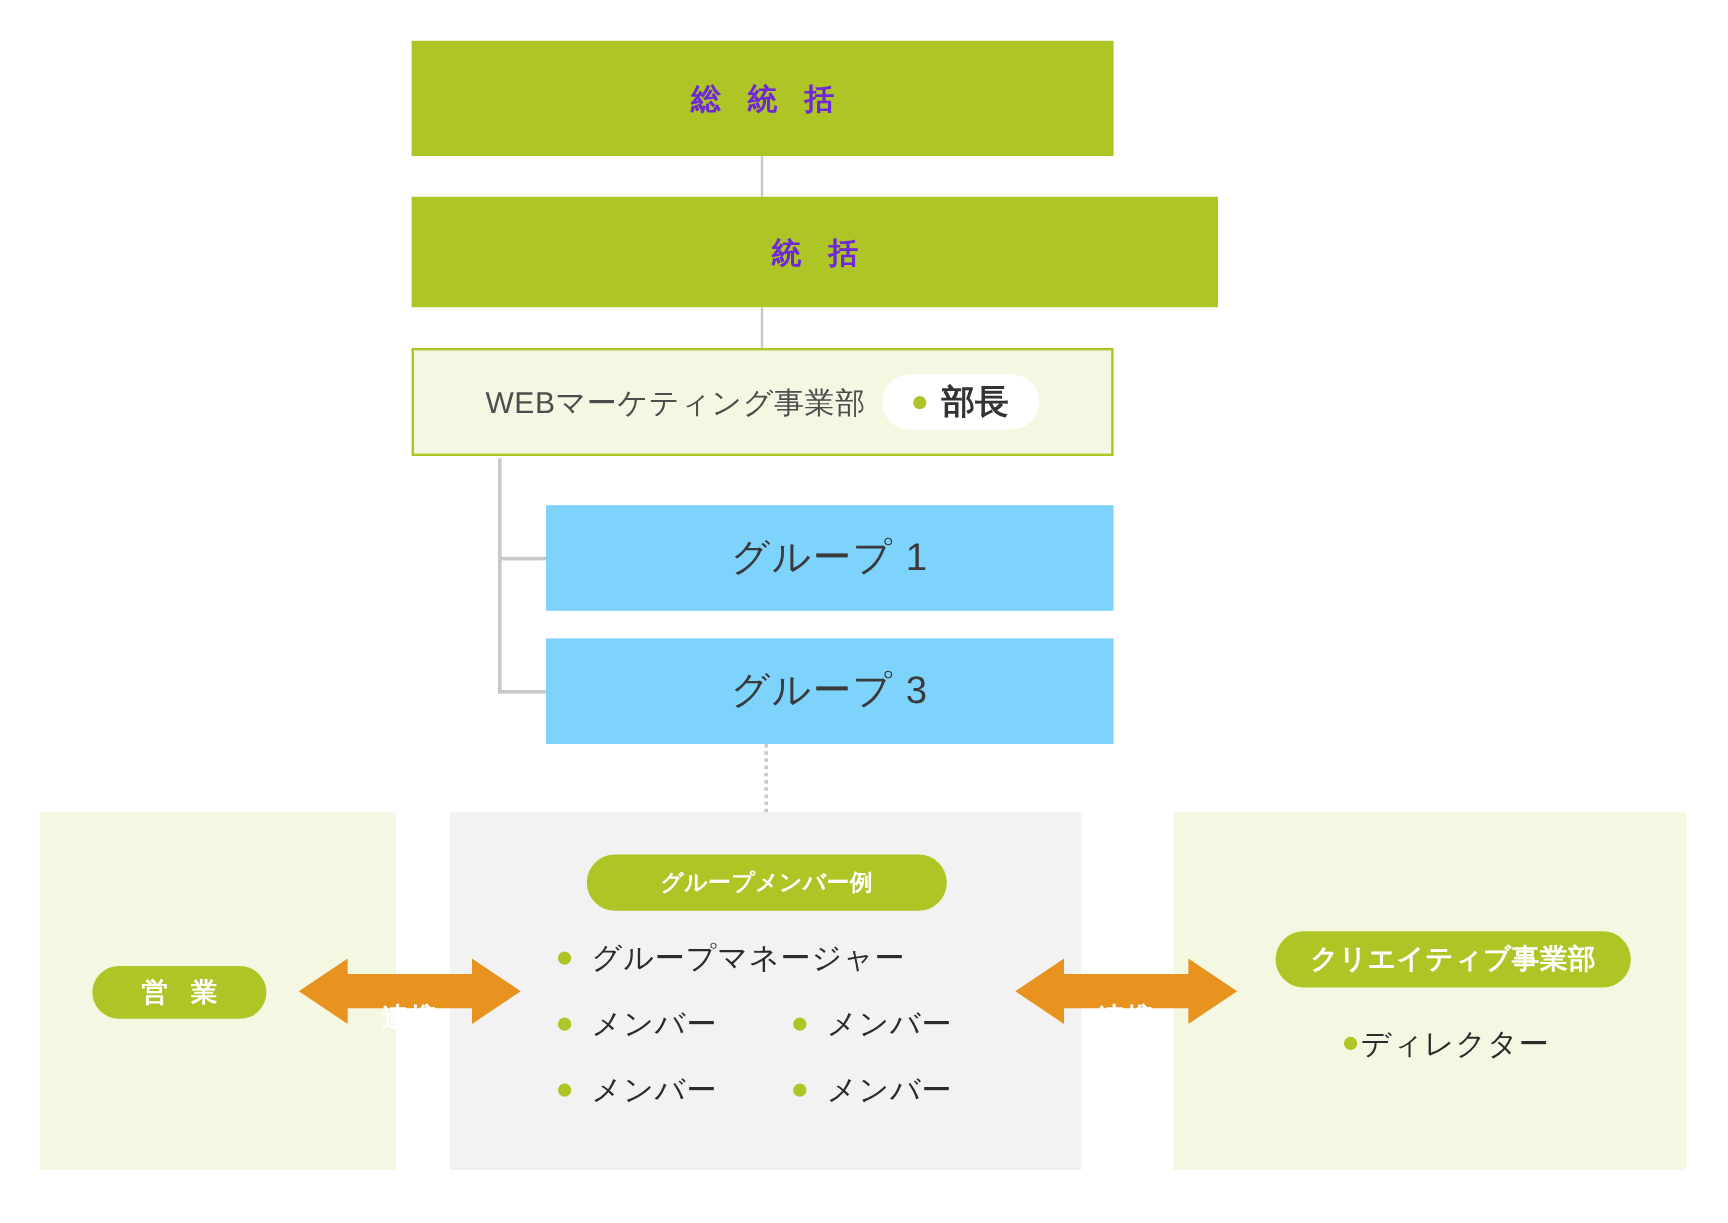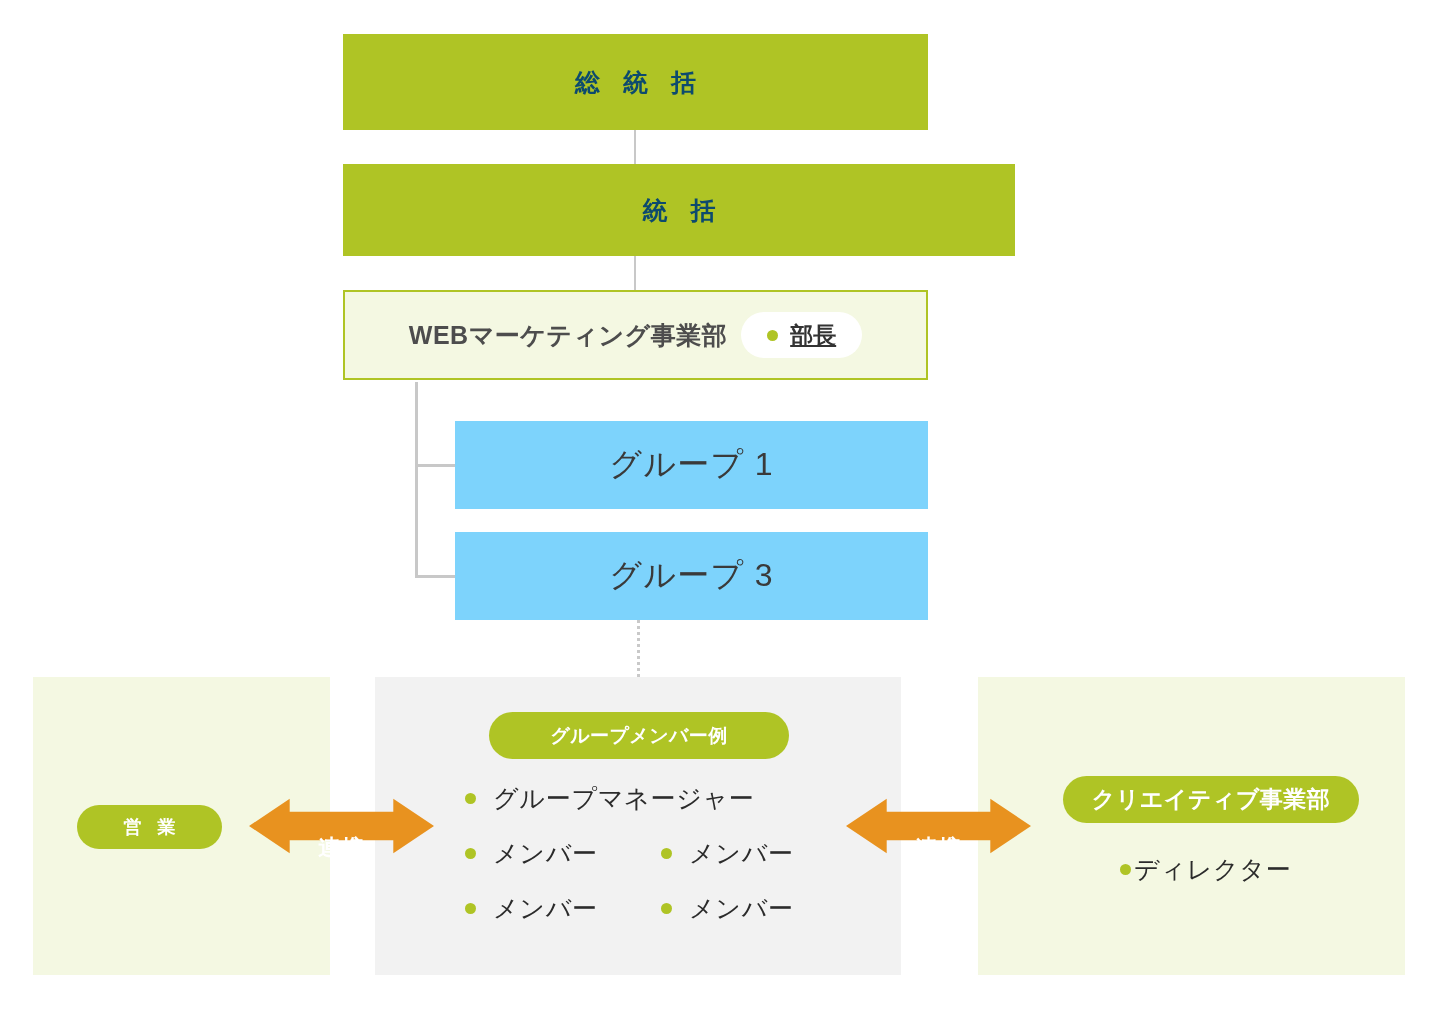--- a/index.html
+++ b/index.html
@@ -18,28 +18,29 @@
     width: 1440px;
     height: 1019px;
     background: #ffffff;
     overflow: hidden;
   }
 
   
   .green-bar {
     position: absolute;
     background: #AFC425;
-    color: #0c4a6e;
+    color: #6d28d9;
     display: flex;
     align-items: center;
     justify-content: center;
     font-size: 25px;
     font-weight: bold;
     letter-spacing: 0.32em;
     text-indent: 0.32em;
+    font-family: Liberation Serif, serif;
   }
   #bar-soutoukatsu {
     left: 343px;
     top: 34px;
     width: 585px;
     height: 96px;
   }
   #bar-toukatsu {
     left: 343px;
     top: 164px;
@@ -84,45 +85,44 @@
     background: #F4F8E2;
     border: 2px solid #AFC425;
     box-sizing: border-box;
     display: flex;
     align-items: center;
     justify-content: center;
     gap: 14px;
   }
   #dept-name {
     font-size: 25px;
-    font-weight: bold;
+    font-weight: normal;
     color: #4d4d4d;
     letter-spacing: 0.02em;
   }
   .role-pill {
     background: #ffffff;
     border-radius: 999px;
     height: 46px;
     display: inline-flex;
     align-items: center;
     gap: 12px;
     padding: 0 26px;
   }
   .role-pill .dot {
     width: 11px;
     height: 11px;
     border-radius: 50%;
     background: #AFC425;
     flex: 0 0 auto;
   }
   .role-pill .label {
-    font-size: 23px;
+    font-size: 28px;
     font-weight: bold;
     color: #333333;
-    text-decoration: underline;
   }
 
   
   .group-box {
     position: absolute;
     left: 455px;
     width: 473px;
     height: 88px;
     background: #7dd3fc;
     display: flex;
@@ -166,21 +166,21 @@
     display: flex;
     align-items: center;
     justify-content: center;
     font-weight: bold;
   }
   #pill-sales {
     left: 77px;
     top: 805px;
     width: 145px;
     height: 44px;
-    font-size: 18px;
+    font-size: 22px;
     letter-spacing: 0.3em;
     text-indent: 0.3em;
   }
   #pill-member-sample {
     left: 489px;
     top: 712px;
     width: 300px;
     height: 47px;
     font-size: 19px;
     letter-spacing: 0.02em;

